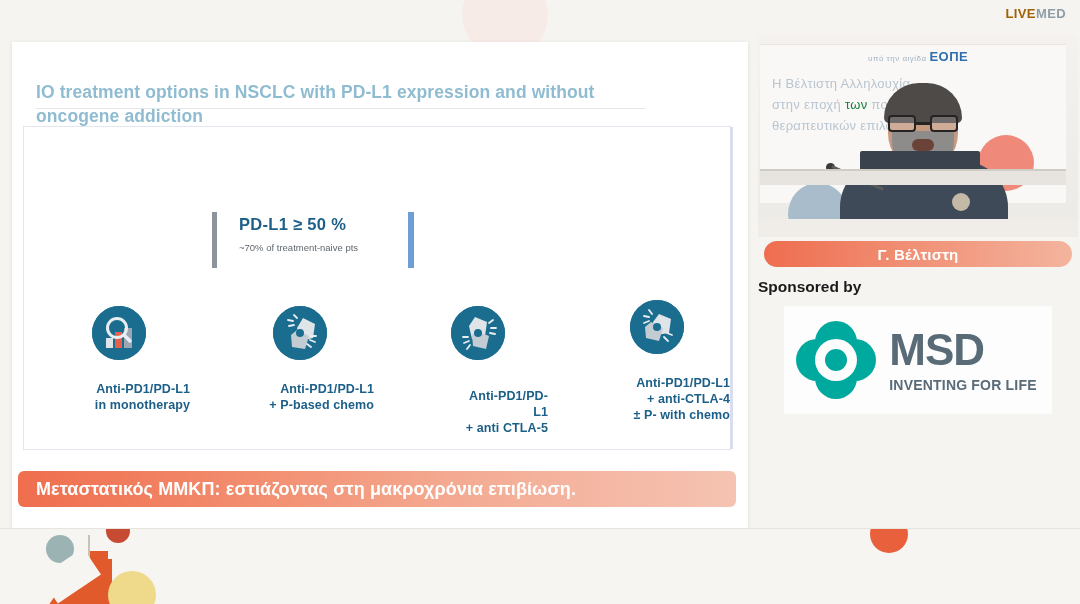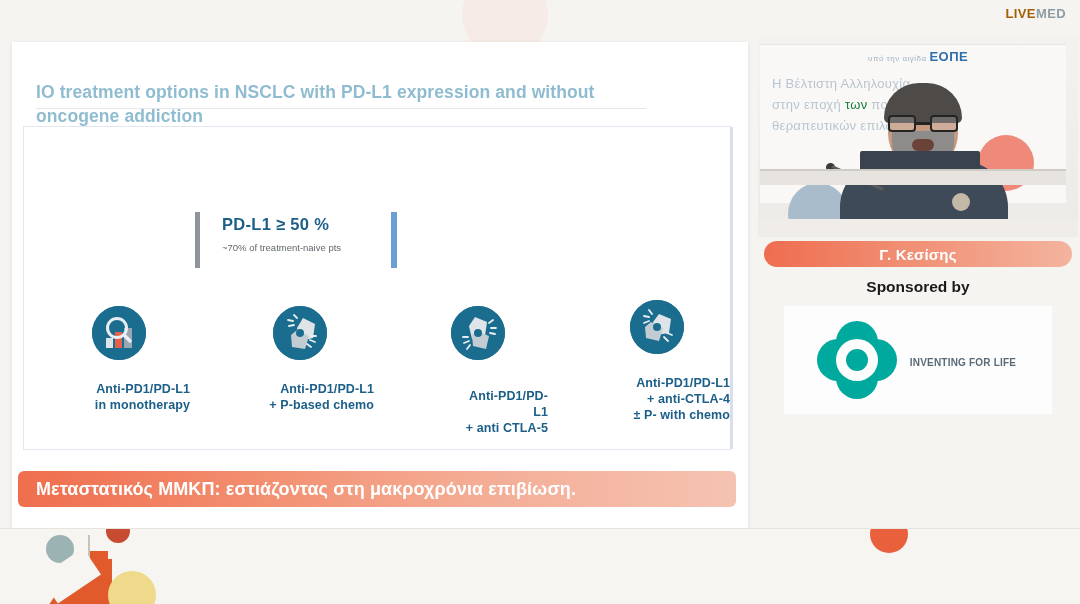--- a/index.html
+++ b/index.html
@@ -74,21 +74,21 @@
   .blue-bar {
     position: absolute;
     left: 11px; bottom: 6px;
     width: 702px; height: 13px;
     background: #1a4f9c;
   }
 
   
   .pdl1 {
     position: absolute;
-    left: 183px; top: 170px;
+    left: 200px; top: 170px;
     width: 210px; height: 58px;
   }
   .pdl1 .bar-l {
     position: absolute; left: 0; top: 0;
     width: 5px; height: 56px;
     background: #8d949c;
   }
   .pdl1 .bar-r {
     position: absolute; left: 196px; top: 0;
     width: 6px; height: 56px;
@@ -257,21 +257,21 @@
     border-radius: 13px;
     background: linear-gradient(90deg,#ef6d4f 0%,#f08e73 45%,#f4b49e 100%);
     color: #fff;
     font-size: 15px; font-weight: 700;
     display: flex; align-items: center; justify-content: center;
     letter-spacing: 0.2px;
   }
   .sponsored {
     position: absolute;
     left: 758px; top: 278px; width: 320px;
-    text-align: center;
+    text-align: left;
     font-size: 15.5px; font-weight: 600; color: #1a1a1a;
   }
   #msd {
     position: absolute;
     left: 784px; top: 306px;
     width: 268px; height: 108px;
     background: #fdfdfd;
     display: flex; align-items: center; justify-content: center;
   }
   .msd-inner { display: flex; align-items: center; gap: 16px; }
@@ -294,21 +294,21 @@
     left: 26px; top: 26px; width: 22px; height: 22px;
     background: #00a99d; z-index: 3;
   }
   .msd-text { line-height: 1; }
   .msd-text .big {
     font-size: 44px; font-weight: 700; color: #5a6b78;
     letter-spacing: -1px;
   }
   .msd-text .small {
     margin-top: 6px;
-    font-size: 10px; font-weight: 600; color: #5a6b78;
+    font-size: 14px; font-weight: 600; color: #5a6b78;
     letter-spacing: 0.2px;
   }
 
   
   #topic {
     position: absolute;
     left: 18px; top: 471px;
     width: 718px; height: 36px;
     border-radius: 6px;
     background: linear-gradient(90deg,#ef6e4e 0%,#f28b6c 30%,#f4ab93 62%,#f5c3b2 100%);
@@ -495,36 +495,37 @@
 
       <div class="vid-mic-h"></div>
       <div class="vid-mic"></div>
       <div class="vid-laptop"></div>
       <div class="vid-desk"></div>
     </div>
     <div class="vid-bottom"></div>
   </div>
 
   <div class="speaker-name">
-    <span>Γ. Κεσίσης</span>
+    <span>Γ. Βέλτιστη</span>
   </div>
 
   <div class="sponsored">Sponsored by</div>
 
   <div id="msd">
     <div class="msd-inner">
       <div class="msd-mark">
         <span class="t"></span>
         <span class="b"></span>
         <span class="l"></span>
         <span class="r"></span>
         <span class="c"></span>
         <span class="d"></span>
       </div>
       <div class="msd-text">
+        <div class="big">MSD</div>
         <div class="small">INVENTING FOR LIFE</div>
       </div>
     </div>
   </div>
 
   <div id="topic">
     <span>Μεταστατικός ΜΜΚΠ: εστιάζοντας στη μακροχρόνια επιβίωση.</span>
   </div>
 
   <div id="footer">

